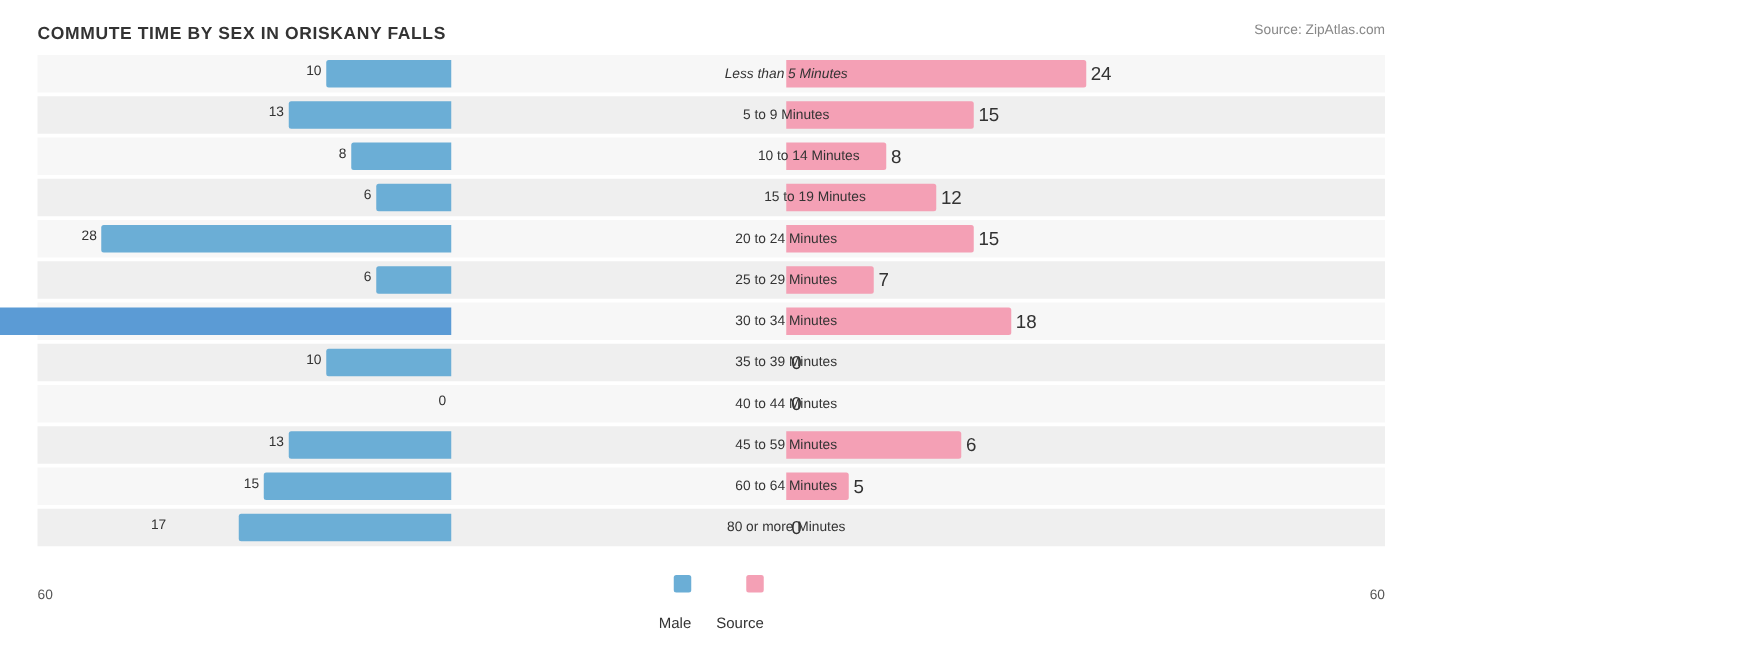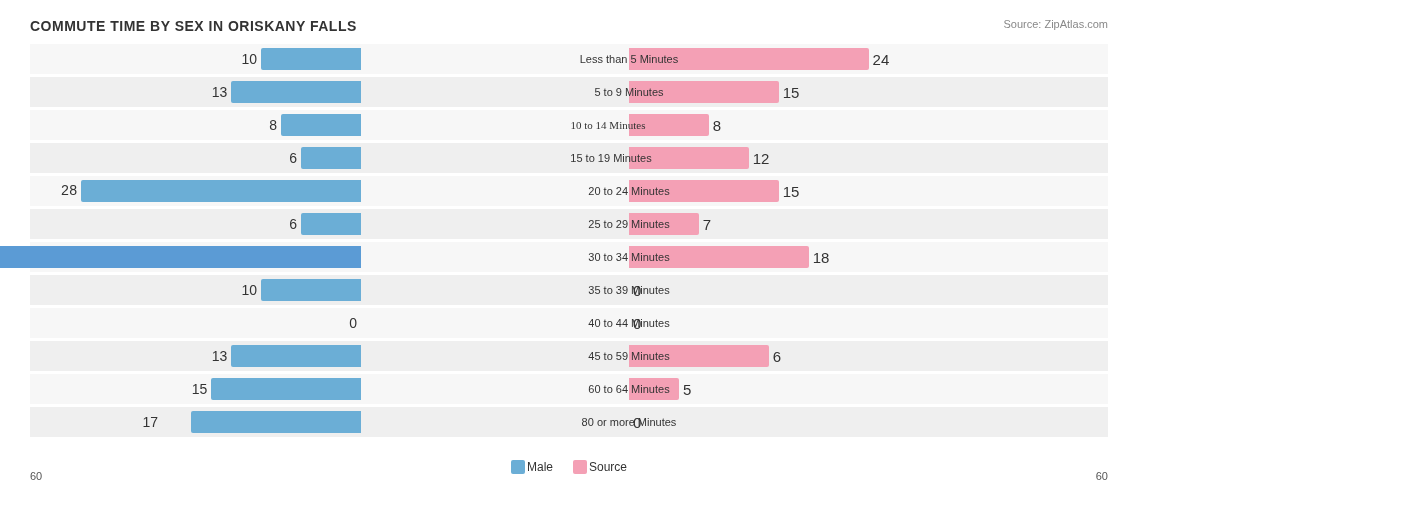--- a/index.html
+++ b/index.html
@@ -73,44 +73,45 @@
       position: absolute;
       left: 50%;
       top: 4px;
       height: 22px;
       background: #f4a0b5;
       border-radius: 0 2px 2px 0;
     }
     .val-left {
       position: absolute;
       top: 7px;
-      font-size: 14px;
+      font-size: 11px;
       color: #333;
       white-space: nowrap;
     }
     .val-right {
       position: absolute;
       top: 7px;
       font-size: 15px;
       color: #333;
       white-space: nowrap;
     }
     .legend {
       display: flex;
       justify-content: center;
       align-items: center;
       gap: 20px;
       margin-top: 6px;
     }
     .legend-item {
       display: flex;
-      align-items: flex-start;
-      gap: 2px;
+      align-items: flex-end;
+      gap: 17px;
       font-size: 12px;
       color: #333;
+      flex-direction: column;
     }
     .legend-box {
       width: 14px;
       height: 14px;
       border-radius: 2px;
     }
     .axis-label-left {
       position: absolute;
       bottom: -28px;
       left: 0;
@@ -132,50 +133,50 @@
   <div class="chart-title">COMMUTE TIME BY SEX IN ORISKANY FALLS</div>
   <div class="source-text">Source: ZipAtlas.com</div>
 
   <div class="chart-area" id="chart-area">
 
     <div class="axis-label-left">60</div>
     <div class="axis-label-right">60</div>
   <div class="row" style="position: absolute; top: 0px; left: 0px; right: 0px; height: 30px;">
         <div class="bar-left" style="width: 99.8283px; right: 747.03px;"></div>
         <div class="bar-right" style="width: 239.588px; left: 598.97px;"></div>
-        <span class="label-center" style="left: 598.97px;">Less than 5 Minutes</span>
+        <span class="label-center" style="left: 598.97px; font-style: italic;">Less than 5 Minutes</span>
         <span class="val-left" style="right: 850.858px;">10</span>
         <span class="val-right" style="left: 842.558px;">24</span>
       </div>
       <div class="row" style="position: absolute; top: 33px; left: 0px; right: 0px; height: 30px;">
         <div class="bar-left" style="width: 129.777px; right: 747.03px;"></div>
         <div class="bar-right" style="width: 149.743px; left: 598.97px;"></div>
         <span class="label-center" style="left: 598.97px;">5 to 9 Minutes</span>
         <span class="val-left" style="right: 880.807px;">13</span>
         <span class="val-right" style="left: 752.712px;">15</span>
       </div>
       <div class="row" style="position: absolute; top: 66px; left: 0px; right: 0px; height: 30px;">
         <div class="bar-left" style="width: 79.8627px; right: 747.03px;"></div>
         <div class="bar-right" style="width: 79.8627px; left: 598.97px;"></div>
-        <span class="label-center" style="left: 578px; font-family: Liberation Serif, serif;">10 to 14 Minutes</span>
+        <span class="label-center" style="left: 617px;">10 to 14 Minutes</span>
         <span class="val-left" style="right: 830.893px;">8</span>
         <span class="val-right" style="left: 682.833px;">8</span>
       </div>
       <div class="row" style="position: absolute; top: 99px; left: 0px; right: 0px; height: 30px;">
         <div class="bar-left" style="width: 59.897px; right: 747.03px;"></div>
         <div class="bar-right" style="width: 119.794px; left: 598.97px;"></div>
-        <span class="label-center" style="left: 581px;">15 to 19 Minutes</span>
+        <span class="label-center" style="left: 622px;">15 to 19 Minutes</span>
         <span class="val-left" style="right: 810.927px;">6</span>
         <span class="val-right" style="left: 722.764px;">12</span>
       </div>
       <div class="row" style="position: absolute; top: 132px; left: 0px; right: 0px; height: 30px;">
         <div class="bar-left" style="width: 279.519px; right: 747.03px;"></div>
         <div class="bar-right" style="width: 149.743px; left: 598.97px;"></div>
         <span class="label-center" style="left: 598.97px;">20 to 24 Minutes</span>
-        <span class="val-left" style="right: 1030.55px; font-family: Liberation Mono, monospace;">28</span>
+        <span class="val-left" style="right: 1030.55px;">28</span>
         <span class="val-right" style="left: 752.712px;">15</span>
       </div>
       <div class="row" style="position: absolute; top: 165px; left: 0px; right: 0px; height: 30px;">
         <div class="bar-left" style="width: 59.897px; right: 747.03px;"></div>
         <div class="bar-right" style="width: 69.8798px; left: 598.97px;"></div>
         <span class="label-center" style="left: 598.97px;">25 to 29 Minutes</span>
         <span class="val-left" style="right: 810.927px;">6</span>
         <span class="val-right" style="left: 672.85px;">7</span>
       </div>
       <div class="row" style="position: absolute; top: 198px; left: 0px; right: 0px; height: 30px;">
@@ -206,21 +207,21 @@
       <div class="row" style="position: absolute; top: 330px; left: 0px; right: 0px; height: 30px;">
         <div class="bar-left" style="width: 149.743px; right: 747.03px;"></div>
         <div class="bar-right" style="width: 49.9142px; left: 598.97px;"></div>
         <span class="label-center" style="left: 598.97px;">60 to 64 Minutes</span>
         <span class="val-left" style="right: 900.773px;">15</span>
         <span class="val-right" style="left: 652.884px;">5</span>
       </div>
       <div class="row" style="position: absolute; top: 363px; left: 0px; right: 0px; height: 30px;">
         <div class="bar-left" style="width: 169.708px; right: 747.03px;"></div>
         <span class="label-center" style="left: 598.97px;">80 or more Minutes</span>
-        <span class="val-left" style="right: 950px;">17</span>
+        <span class="val-left" style="right: 975px;">17</span>
         <span class="val-right" style="left: 602.97px;">0</span>
       </div>
     </div>
 
   <div class="legend">
     <div class="legend-item">
       <div class="legend-box" style="background:#6baed6;"></div>
       <span>Male</span>
     </div>
     <div class="legend-item">

